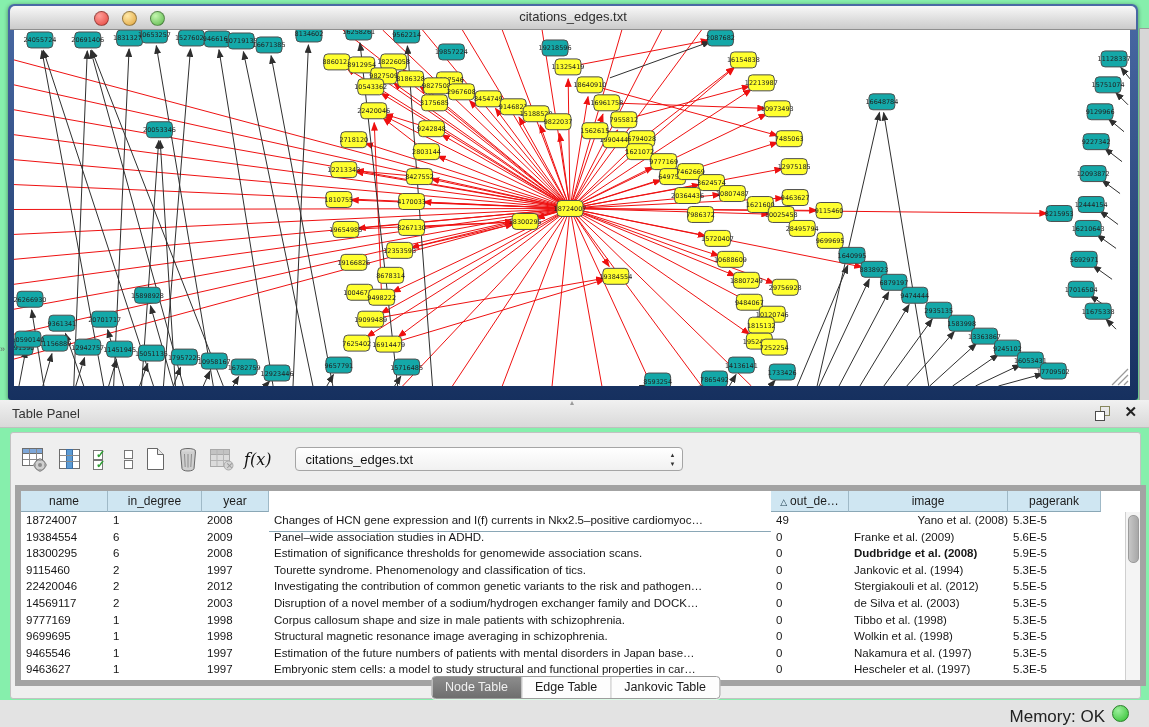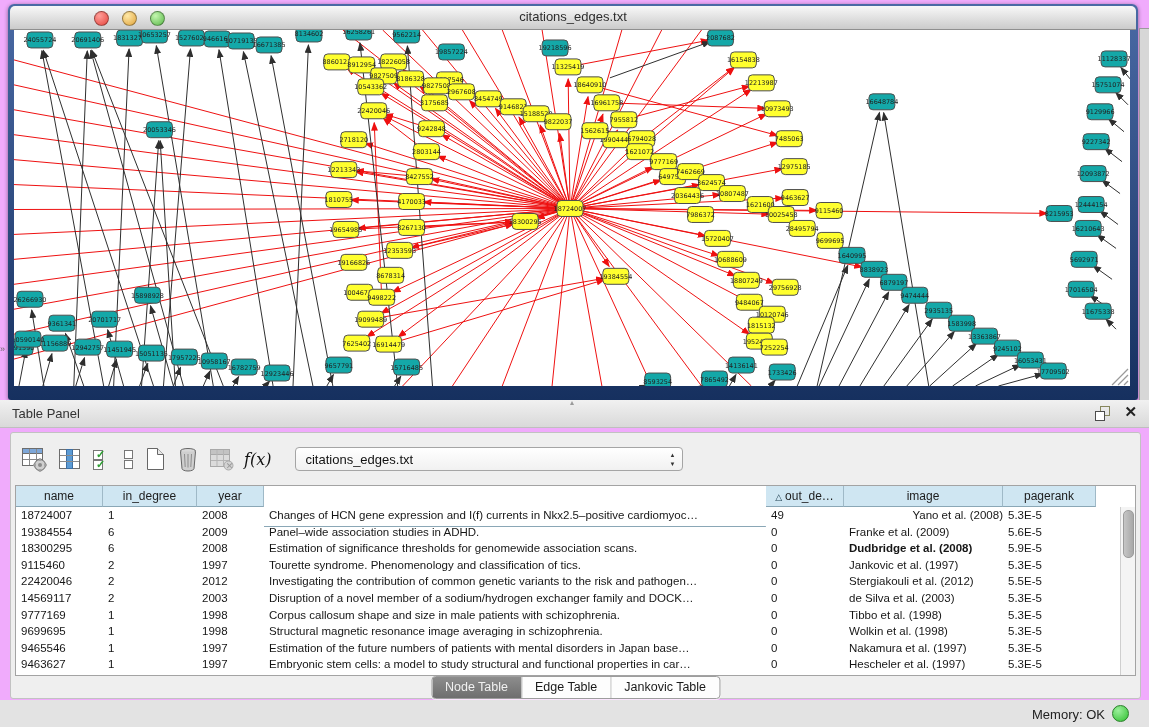--- a/index.html
+++ b/index.html
@@ -1,16 +1,16 @@
 <!DOCTYPE html>
 <html><head>
 <meta charset="utf-8">
 <style>
   html,body{margin:0;padding:0;}
-  #app{position:relative;width:1149px;height:727px;background:#f0abfc;
+  #app{position:relative;width:1149px;height:727px;background:#86efac;
        font-family:"Liberation Sans",sans-serif;overflow:hidden;}
   
   .net-window{position:absolute;left:8px;top:4px;width:1130px;height:396px;
       background:linear-gradient(#4a6aa5,#16305f);border-radius:6px 6px 3px 3px;
       box-shadow:0 1px 4px rgba(0,0,0,.45);}
   .titlebar{position:absolute;left:2px;top:2px;right:2px;height:23px;
       background:linear-gradient(#f8f8f8,#cbcbcb);border-radius:5px 5px 0 0;
       border-bottom:1px solid #8f8f8f;}
   .tl{position:absolute;top:5px;width:13px;height:13px;border-radius:50%;border:1px solid rgba(0,0,0,.35);}
   .tl.red{left:84px;background:radial-gradient(circle at 35% 30%,#ff9f9a,#e5443c);}
@@ -34,41 +34,41 @@
   
   .toolbar{position:absolute;left:10px;top:13px;display:flex;align-items:center;gap:10px;}
   .tb-btn{background:none;border:none;padding:0;display:flex;align-items:center;justify-content:center;cursor:default;}
   .fx{font-family:"DejaVu Serif",serif;font-style:italic;font-size:16px;color:#111;}
   .combo{margin-left:14px;width:388px;height:24px;border:1px solid #a5a5a5;border-radius:4px;
       background:linear-gradient(#ffffff,#f1f1f1);position:relative;font-size:13px;color:#111;
       line-height:24px;padding-left:9px;box-sizing:border-box;}
   .combo .spin{position:absolute;right:7px;top:3px;font-size:6px;line-height:9px;color:#333;text-align:center;}
   
   .tbl{position:absolute;left:4px;top:52px;width:1119px;height:189px;background:#fff;
-      border:1px solid #a3a3a3;overflow:hidden;}
+      border:6px solid #a3a3a3;overflow:hidden;}
   .tbl-head{display:flex;height:21px;}
   .th{box-sizing:border-box;background:#cfe6f2;border-right:1px solid #9fb9c7;border-bottom:1px solid #8aa7b6;
       font-size:12px;color:#1c1c1c;text-align:center;line-height:20px;white-space:nowrap;overflow:hidden;}
   .th .sortg{font-size:9px;margin-right:3px;color:#1a3a4a;}
   .tr{display:flex;height:16.6px;}
   .td{box-sizing:border-box;font-size:11.5px;color:#161616;line-height:16.5px;padding-left:5px;
       white-space:nowrap;overflow:hidden;}
   .vscroll{position:absolute;right:0;top:21px;bottom:0;width:14px;background:#f4f4f4;border-left:1px solid #cfcfcf;}
   .vthumb{position:absolute;left:2px;top:3px;width:9px;height:46px;border-radius:5px;
       background:linear-gradient(90deg,#c6c6c6,#a8a8a8);border:1px solid #9b9b9b;}
   
   .tabs{position:absolute;left:50%;top:243px;transform:translateX(-50%);display:flex;height:21px;
       border:1px solid #9d9d9d;border-radius:4px;overflow:hidden;background:#fdfdfd;
       box-shadow:0 1px 0 rgba(255,255,255,.7);}
   .tab{font-size:12.5px;color:#1a1a1a;padding:0 13px;line-height:21px;background:none;border:none;cursor:default;}
   .tab.active{background:linear-gradient(#8d8d8d,#6e6e6e);color:#f1f1f1;}
   .tab + .tab{border-left:1px solid #c2c2c2;}
   
   .statusbar{position:absolute;left:0;top:700px;width:1149px;height:27px;background:#e3e3e3;}
-  .mem-label{position:absolute;right:44px;top:7px;font-size:13px;color:#222;}
+  .mem-label{position:absolute;right:44px;top:7px;font-size:17px;color:#222;}
   .mem-dot{position:absolute;right:20px;top:5px;width:15px;height:15px;border-radius:50%;
       border:1px solid #2a7f2a;background:radial-gradient(circle at 35% 30%,#9cf09c,#2fbf2f);}
 </style>
 </head>
 <body>
 
 <div id="app">
 
   <div class="net-window">
     <div class="titlebar">
@@ -891,21 +891,21 @@
             <div class="td" style="width: 78px;">0</div>
             <div class="td" style="width: 159px; font-weight: bold;">Dudbridge et al. (2008)</div>
             <div class="td" style="width: 93px;">5.9E-5</div>
           </div>
           <div class="tr">
             <div class="td" style="width: 87px;">9115460</div>
             <div class="td" style="width: 94px;">2</div>
             <div class="td" style="width: 67px;">1997</div>
             <div class="td" style="width: 502px;">Tourette syndrome. Phenomenology and classification of tics.</div>
             <div class="td" style="width: 78px;">0</div>
-            <div class="td" style="width: 159px;">Jankovic et al. (1997)</div>
+            <div class="td" style="width: 159px;">Jankovic et al. (1994)</div>
             <div class="td" style="width: 93px;">5.3E-5</div>
           </div>
           <div class="tr">
             <div class="td" style="width: 87px;">22420046</div>
             <div class="td" style="width: 94px;">2</div>
             <div class="td" style="width: 67px;">2012</div>
             <div class="td" style="width: 502px;">Investigating the contribution of common genetic variants to the risk and pathogen…</div>
             <div class="td" style="width: 78px;">0</div>
             <div class="td" style="width: 159px;">Stergiakouli et al. (2012)</div>
             <div class="td" style="width: 93px;">5.5E-5</div>

